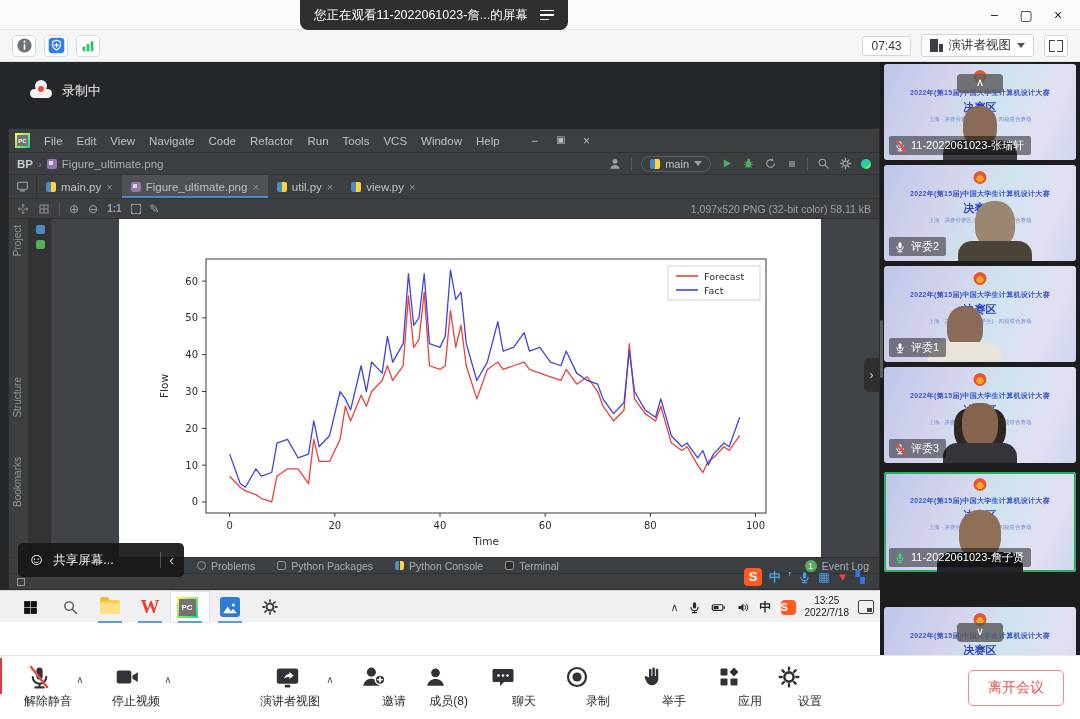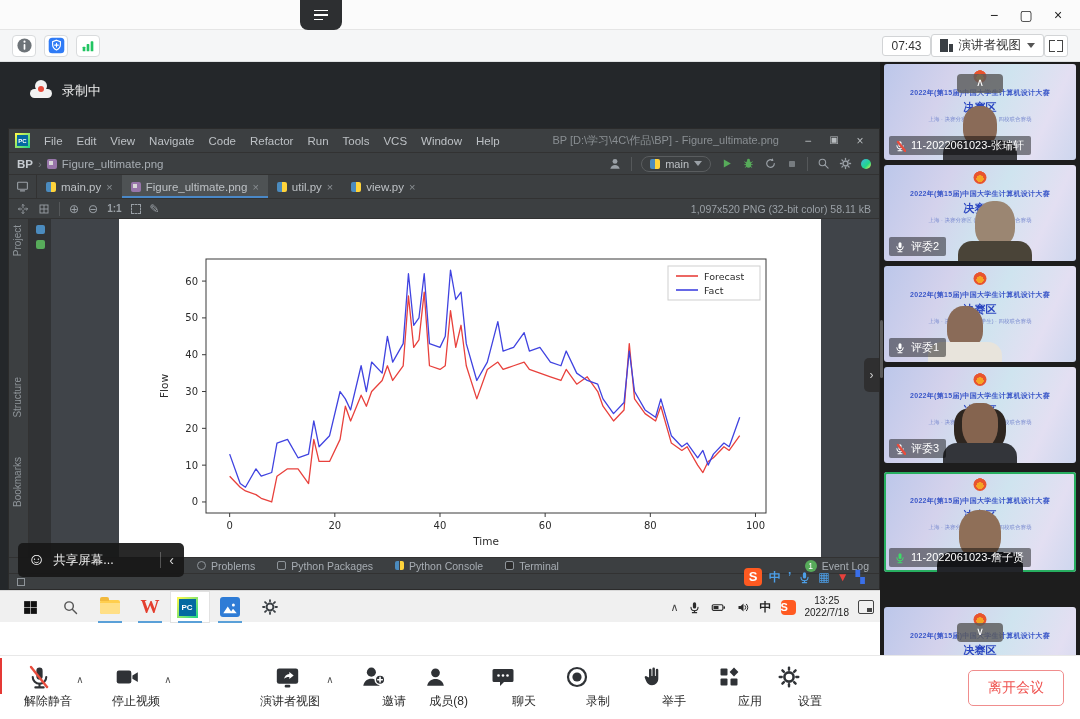--- a/index.html
+++ b/index.html
@@ -14,21 +14,21 @@
   .pill-menu i { display:block; width:14px; height:1.6px; background:#fff; }
   .pill-menu i:last-child { width:9px; }
   .win-controls { position:absolute; right:6px; top:0; height:30px; display:flex; align-items:center; }
   .win-controls span { width:32px; text-align:center; font-size:14px; color:#222; cursor:pointer; line-height:30px; }
   .wc-max { font-size:11px; }
 
   
   .appbar { position:absolute; left:0; top:30px; width:1080px; height:32px; background:#f5f6f7; border-bottom:1px solid #dfe1e3; display:flex; align-items:center; padding:0 12px; }
   .appbar .grp { display:flex; align-items:center; gap:8px; }
   .mini-btn { width:24px; height:22px; border:1px solid #d9dbdd; border-radius:4px; background:#fff; display:flex; align-items:center; justify-content:center; cursor:pointer; }
-  .appbar .right { margin-left:auto; display:flex; align-items:center; }
+  .appbar .right { margin-left:auto; display:flex; align-items:center; gap:10px; }
   .time-box { border:1px solid #d2d4d6; border-radius:3px; background:#fff; font-size:12px; color:#333; padding:2px 8px; }
   .view-btn { border:1px solid #d2d4d6; border-radius:3px; background:#fff; font-size:12.5px; color:#333; padding:2px 8px; display:flex; align-items:center; gap:6px; cursor:pointer; }
   .layout-ic { width:13px; height:13px; position:relative; }
   .layout-ic::before { content:""; position:absolute; left:0; top:0; width:8px; height:13px; background:#3a3f44; }
   .layout-ic::after { content:""; position:absolute; right:0; top:5px; width:4px; height:8px; background:#3a3f44; }
   .caret { width:0; height:0; border-left:4px solid transparent; border-right:4px solid transparent; border-top:5px solid #555; }
   .fs-btn { width:24px; height:22px; border:1px solid #d2d4d6; border-radius:3px; background:#fff; position:relative; cursor:pointer; }
   .fs-btn i { position:absolute; width:6px; height:6px; border:1.6px solid #444; }
   .fs-btn i:nth-child(1){left:4px;top:4px;border-right:none;border-bottom:none;}
   .fs-btn i:nth-child(2){right:4px;top:4px;border-left:none;border-bottom:none;}
@@ -39,21 +39,21 @@
   .share-area { position:absolute; left:0; top:62px; width:880px; height:560px; background:#24272a; }
   .rec-badge { position:absolute; left:30px; top:20px; display:flex; align-items:center; gap:10px; color:#eee; font-size:13px; }
   .cloud { position:relative; width:22px; height:14px; }
   .cloud::before { content:""; position:absolute; left:0; bottom:0; width:22px; height:9px; background:#f2f2f2; border-radius:5px; }
   .cloud::after { content:""; position:absolute; left:5px; top:-4px; width:12px; height:12px; background:#f2f2f2; border-radius:50%; }
   .cloud i { position:absolute; left:8px; top:2px; width:6px; height:6px; background:#e74c3c; border-radius:50%; z-index:2; }
 
   
   .pycharm { position:absolute; left:8px; top:66px; width:872px; height:462px; background:#3c3f41; border:1px solid #2b2b2b; font-size:12px; color:#bdc1c5; }
   .pc-menubar { height:24px; display:flex; align-items:center; padding:0 6px; gap:2px; border-bottom:1px solid #323232; }
-  .pc-logo { width:15px; height:15px; background:#0369a1; border:2px solid; border-image:linear-gradient(135deg,#fcf84a,#21d789) 1; color:#fff; font-size:6px; font-weight:bold; display:flex; align-items:center; justify-content:center; margin-right:6px; }
+  .pc-logo { width:15px; height:15px; background:#737373; border:2px solid; border-image:linear-gradient(135deg,#fcf84a,#21d789) 1; color:#fff; font-size:6px; font-weight:bold; display:flex; align-items:center; justify-content:center; margin-right:6px; }
   .pc-menu { padding:2px 6px; font-size:11.5px; color:#bdc1c5; cursor:pointer; }
   .pc-title { margin-left:auto; font-size:11px; color:#8a8f93; white-space:nowrap; overflow:hidden; }
   .pc-winctl { display:flex; margin-left:14px; }
   .pc-winctl span { width:26px; text-align:center; color:#b8bcbf; font-size:12px; cursor:pointer; }
   .pc-navbar { height:22px; display:flex; align-items:center; padding:0 8px; border-bottom:1px solid #323232; }
   .crumb { font-size:11.5px; color:#a7adb3; display:flex; align-items:center; gap:5px; }
   .crumb .sep { color:#6f7478; }
   .file-ic { width:10px; height:10px; border-radius:2px; background:#9876aa; position:relative; }
   .file-ic::after { content:""; position:absolute; left:2px; top:2px; width:4px; height:4px; background:#d9d9d9; }
   .run-ctl { margin-left:auto; display:flex; align-items:center; gap:9px; }
@@ -277,20 +277,21 @@
       <path d="M3 19l6-9 4.5 6.5L16 13l5 6z" fill="#fff"></path>
         <circle cx="16.5" cy="8" r="2" fill="#fff"></circle>
     </symbol>
   </defs>
 </svg>
 
 <div class="stage">
 
   <div class="titlebar">
     <div class="watch-pill">
+      <span>您正在观看11-2022061023-詹...的屏幕</span>
       <span class="pill-menu">
           <i></i>
           <i></i>
           <i></i>
         </span>
     </div>
     <div class="win-controls">
       <span>−</span>
       <span class="wc-max">▢</span>
       <span>×</span>
@@ -346,21 +347,20 @@
         <span class="pc-menu">Edit</span>
         <span class="pc-menu">View</span>
         <span class="pc-menu">Navigate</span>
         <span class="pc-menu">Code</span>
         <span class="pc-menu">Refactor</span>
         <span class="pc-menu">Run</span>
         <span class="pc-menu">Tools</span>
         <span class="pc-menu">VCS</span>
         <span class="pc-menu">Window</span>
         <span class="pc-menu">Help</span>
-        <span class="pc-title">BP [D:\学习\4C\作品\BP] - Figure_ultimate.png</span>
         <span class="pc-winctl">
           <span>−</span>
           <span style="font-size:10px">▣</span>
           <span>×</span>
         </span>
       </div>
 
       <div class="pc-navbar">
         <span class="crumb">
           <b style="color:#c7ccd1;font-weight:bold">BP</b>

